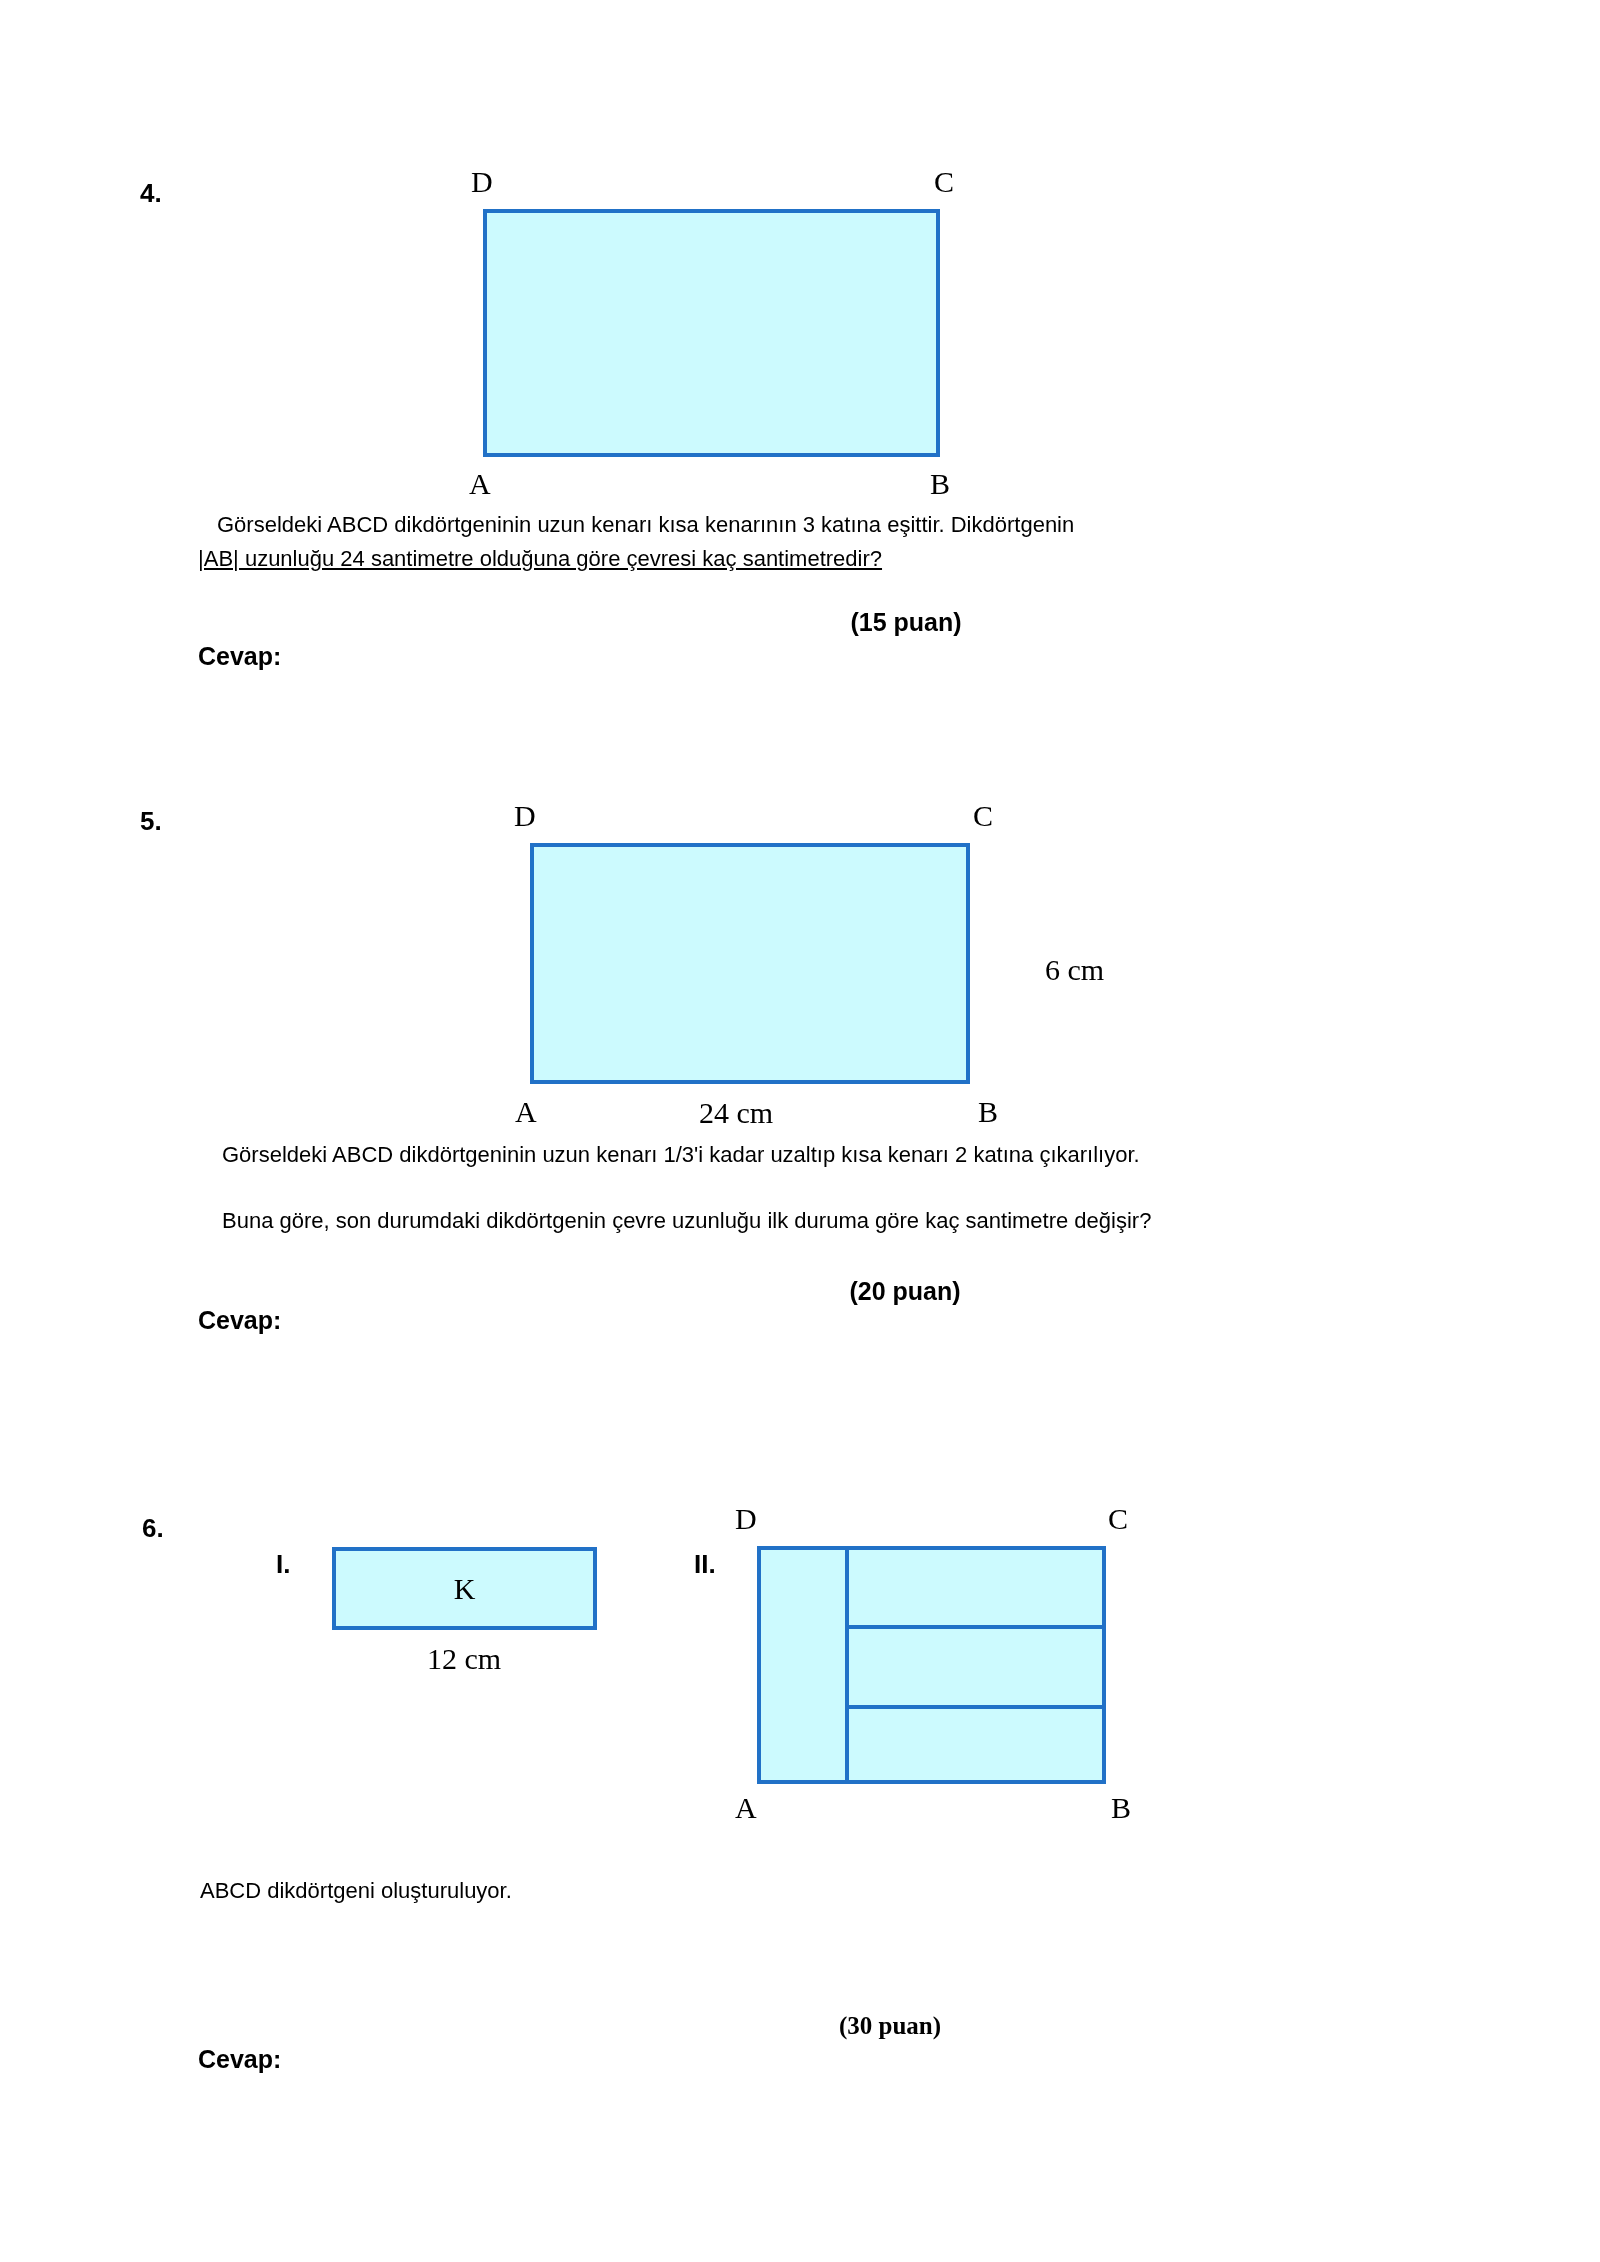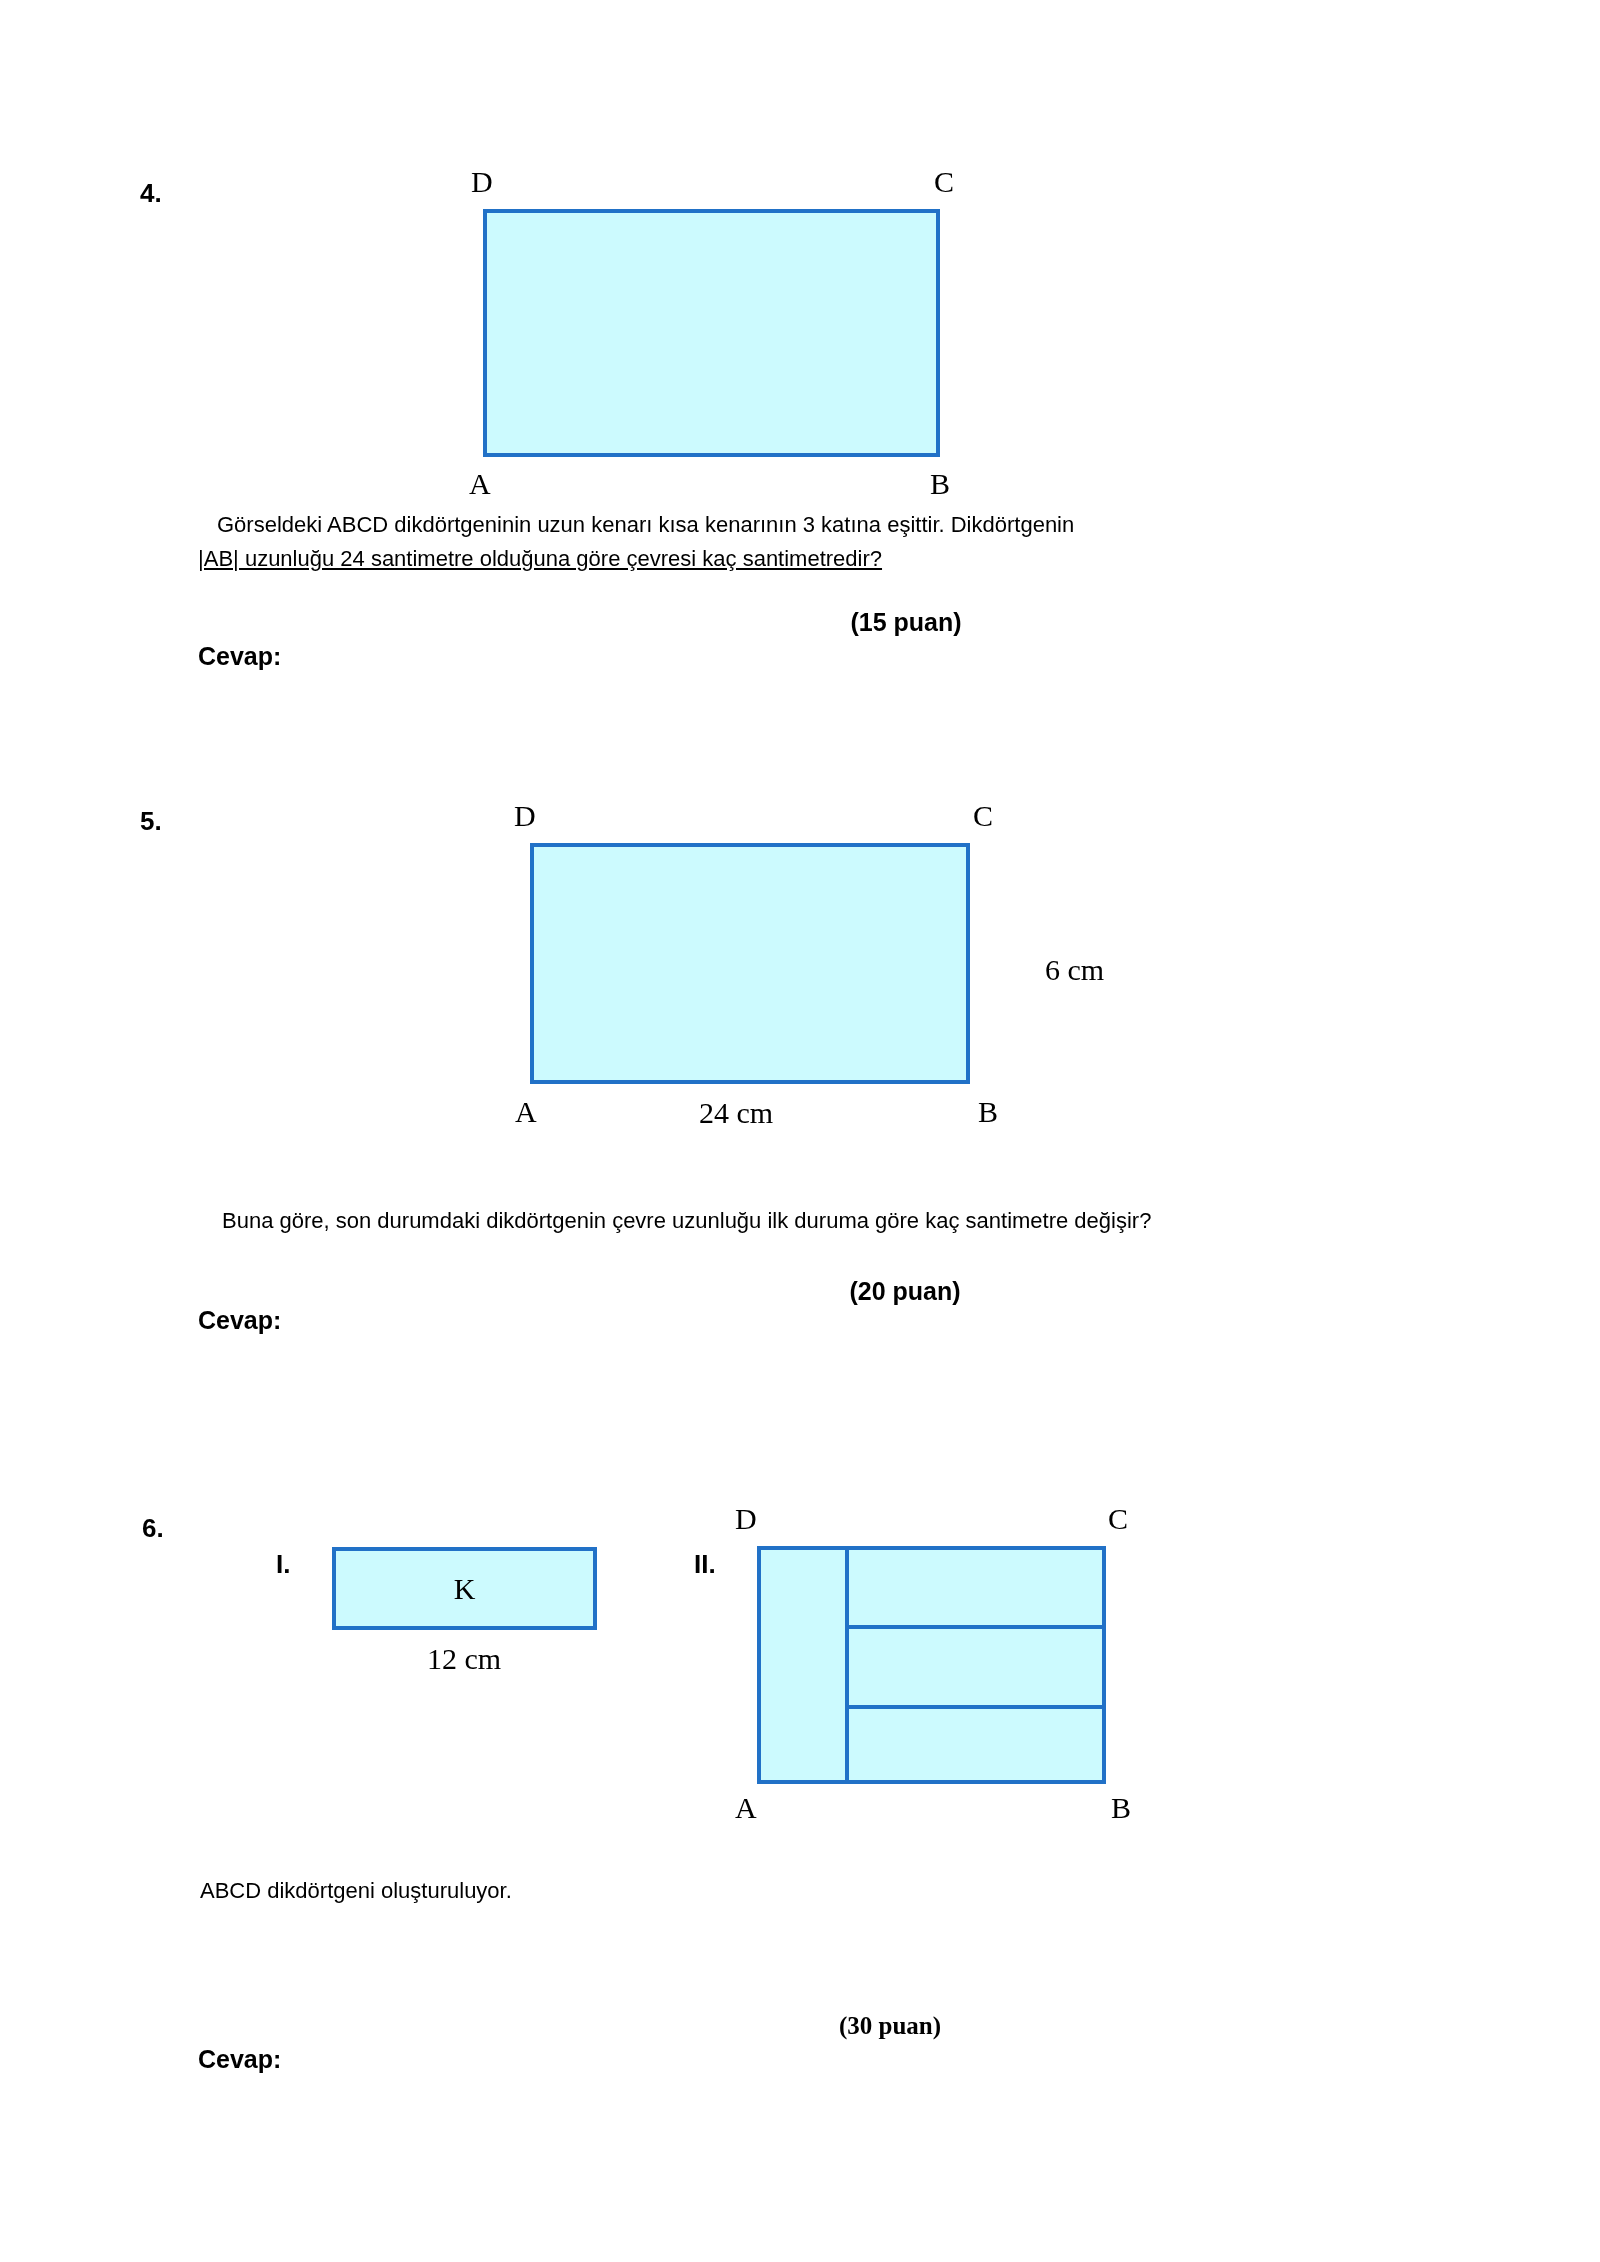--- a/index.html
+++ b/index.html
@@ -53,20 +53,21 @@
   <div class="abs serif" style="left:973px;top:799px;">C</div>
 
   <div class="rect" style="left:530px;top:843px;width:440px;height:241px;"></div>
 
   <div class="abs serif" style="left:1045px;top:953px;">6 cm</div>
 
   <div class="abs serif" style="left:515px;top:1095px;">A</div>
   <div class="abs serif centerx" style="left:720px;top:1096px;margin-left:16px;">24 cm</div>
   <div class="abs serif" style="left:978px;top:1095px;">B</div>
 
+  <div class="abs body" style="left:222px;top:1142px;">Görseldeki ABCD dikdörtgeninin uzun kenarı 1/3'i kadar uzaltıp kısa kenarı 2 katına çıkarılıyor.</div>
   <div class="abs body" style="left:222px;top:1208px;">Buna göre, son durumdaki dikdörtgenin çevre uzunluğu ilk duruma göre kaç santimetre değişir?</div>
 
   <div class="abs boldline centerx" style="left:905px;top:1277px;">(20 puan)</div>
   <div class="abs boldline" style="left:198px;top:1306px;">Cevap:</div>
 
   <div class="abs qnum" style="left:142px;top:1513px;">6.</div>
 
   <div class="abs fignum" style="left:276px;top:1549px;">I.</div>
   <div class="rect" style="left:332px;top:1547px;width:265px;height:83px;">
     <div class="serif" style="position:absolute;left:0;top:0;right:0;bottom:0;display:flex;align-items:center;justify-content:center;">K</div>

